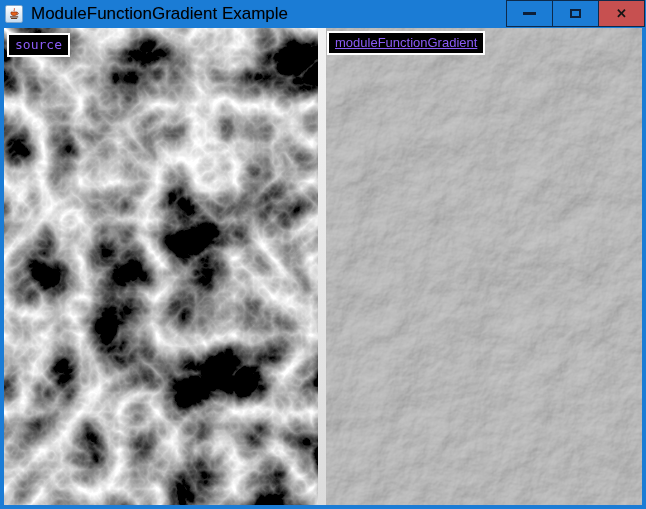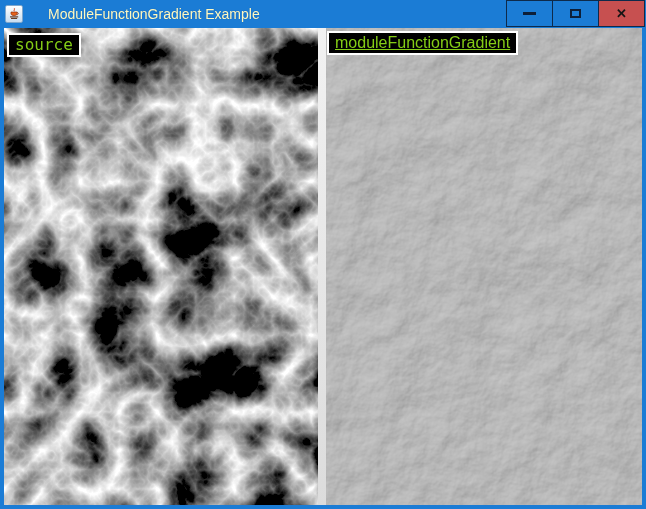--- a/index.html
+++ b/index.html
@@ -28,23 +28,23 @@
     width: 18px; height: 18px;
     margin-left: 5px;
     border: 1px solid #7fa7cc;
     border-radius: 2px;
     background: linear-gradient(#feffff, #c9ddf0);
     box-sizing: border-box;
     display: flex; align-items: center; justify-content: center;
     flex: 0 0 auto;
   }
   .window-title {
-    color: #fef9c3;
-    font-size: 14px;
-    margin-left: 25px;
+    color: #000000;
+    font-size: 17px;
+    margin-left: 8px;
     white-space: nowrap;
     line-height: 28px;
     text-shadow: 0 0 1px rgba(0,0,0,0.25);
   }
   .controls {
     margin-left: auto;
     display: flex;
     align-self: flex-start;
     padding-right: 1px;
   }
@@ -93,24 +93,24 @@
   .pane.left  { width: 314px; }
   .pane.right { width: 316px; }
   .pane-gap {
     width: 8px; height: 477px;
     background: linear-gradient(#f2f2f2, #dcdcdc);
   }
   .tex { display: block; }
   .img-label {
     position: absolute;
     background: #000000;
-    color: #84cc16;
+    color: #8b5cf6;
     border: 2px solid #ffffff;
     padding: 2px 6px 3px 6px;
-    font-size: 16px;
+    font-size: 13px;
     line-height: 15px;
     white-space: nowrap;
   }
   .img-label.src {
     left: 3px; top: 5px;
     font-family: "DejaVu Sans Mono", monospace;
   }
   .img-label.grad {
     left: 1px; top: 3px;
     font-family: "Liberation Sans", sans-serif;

